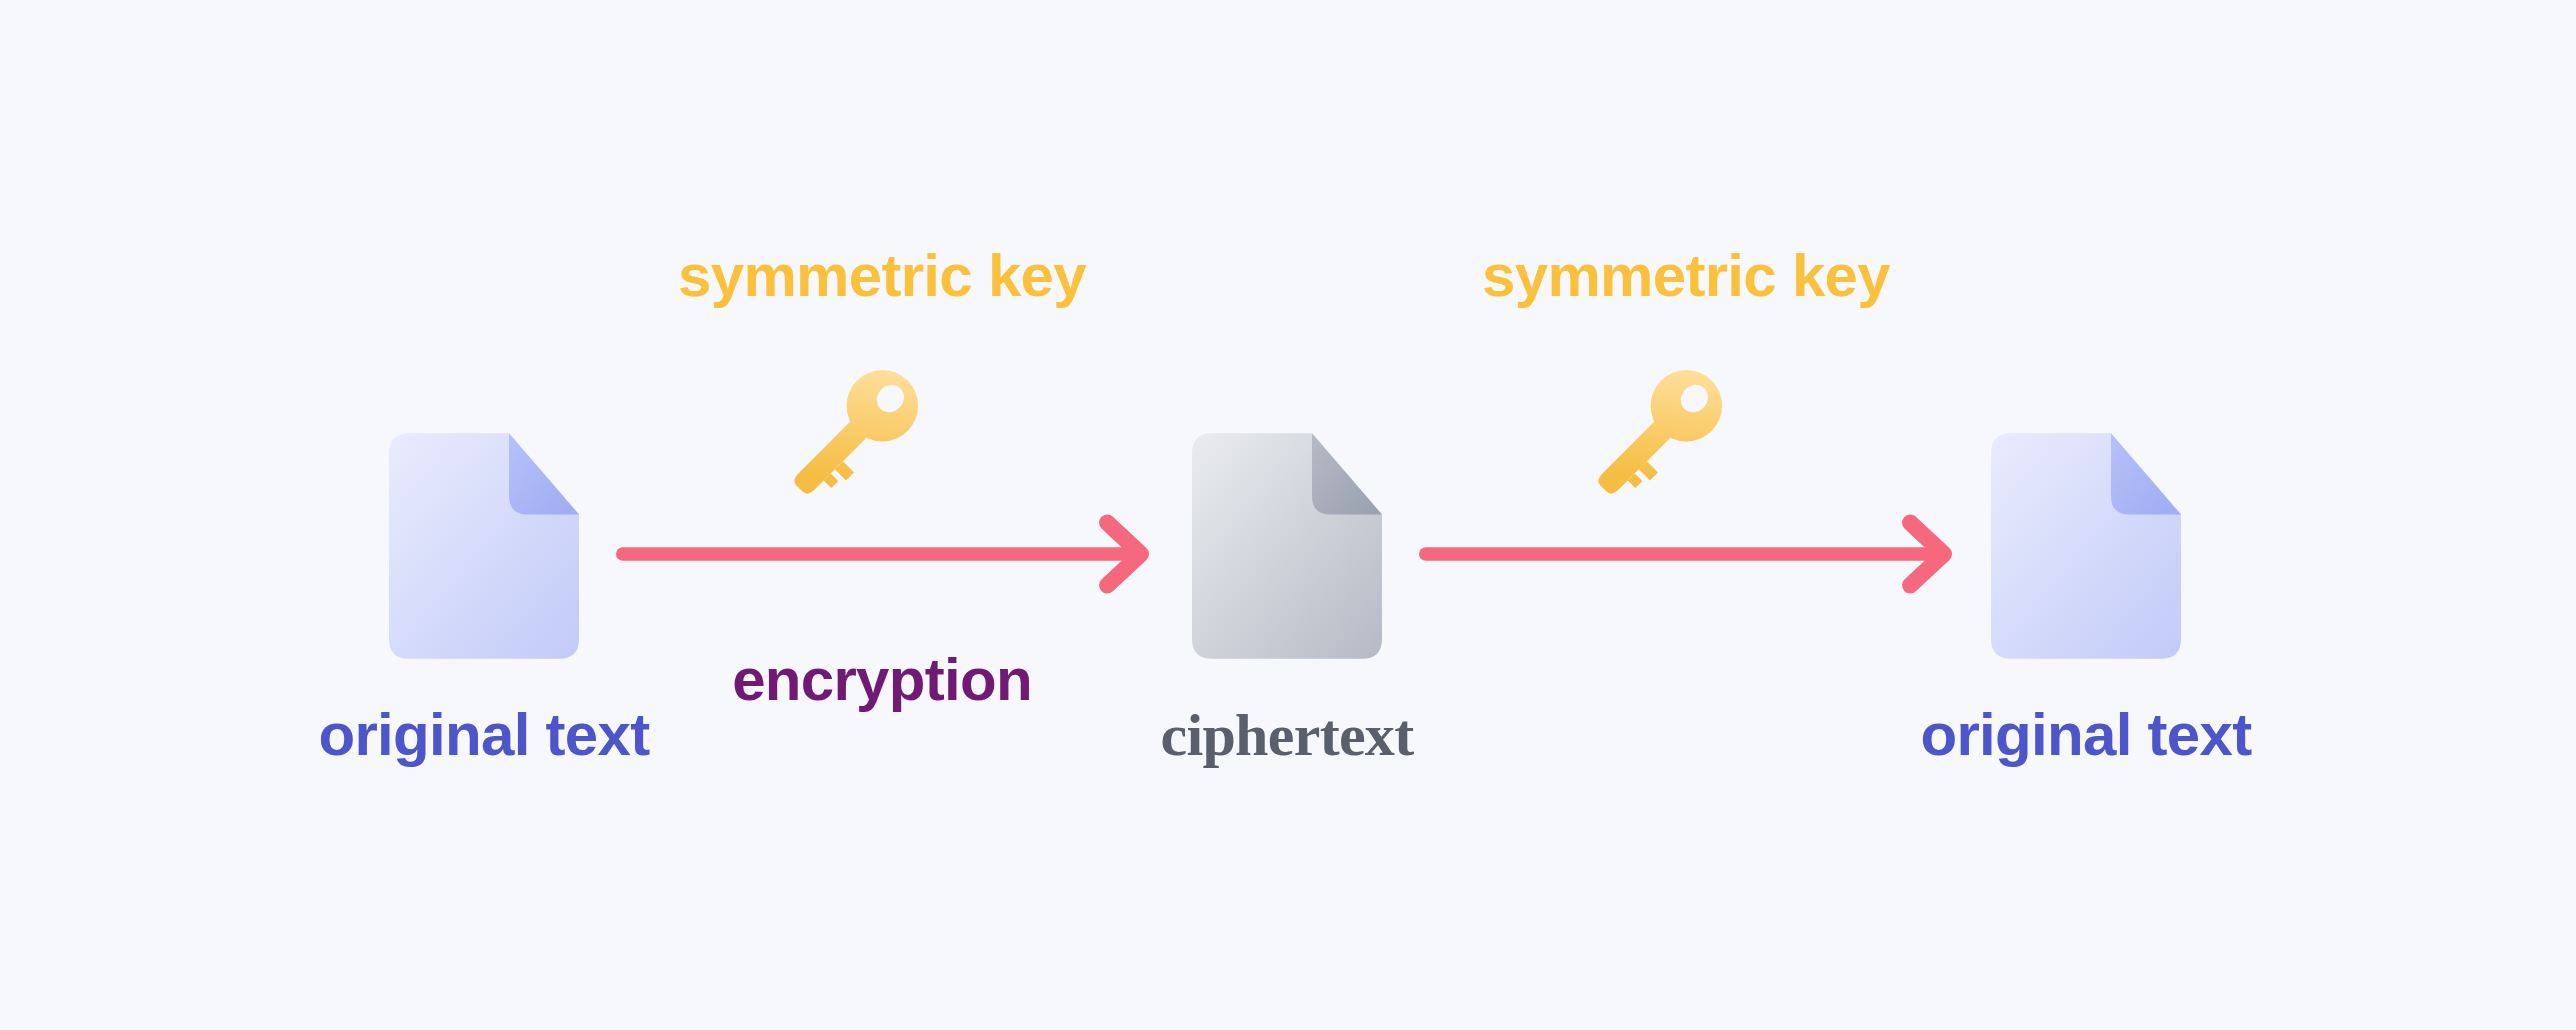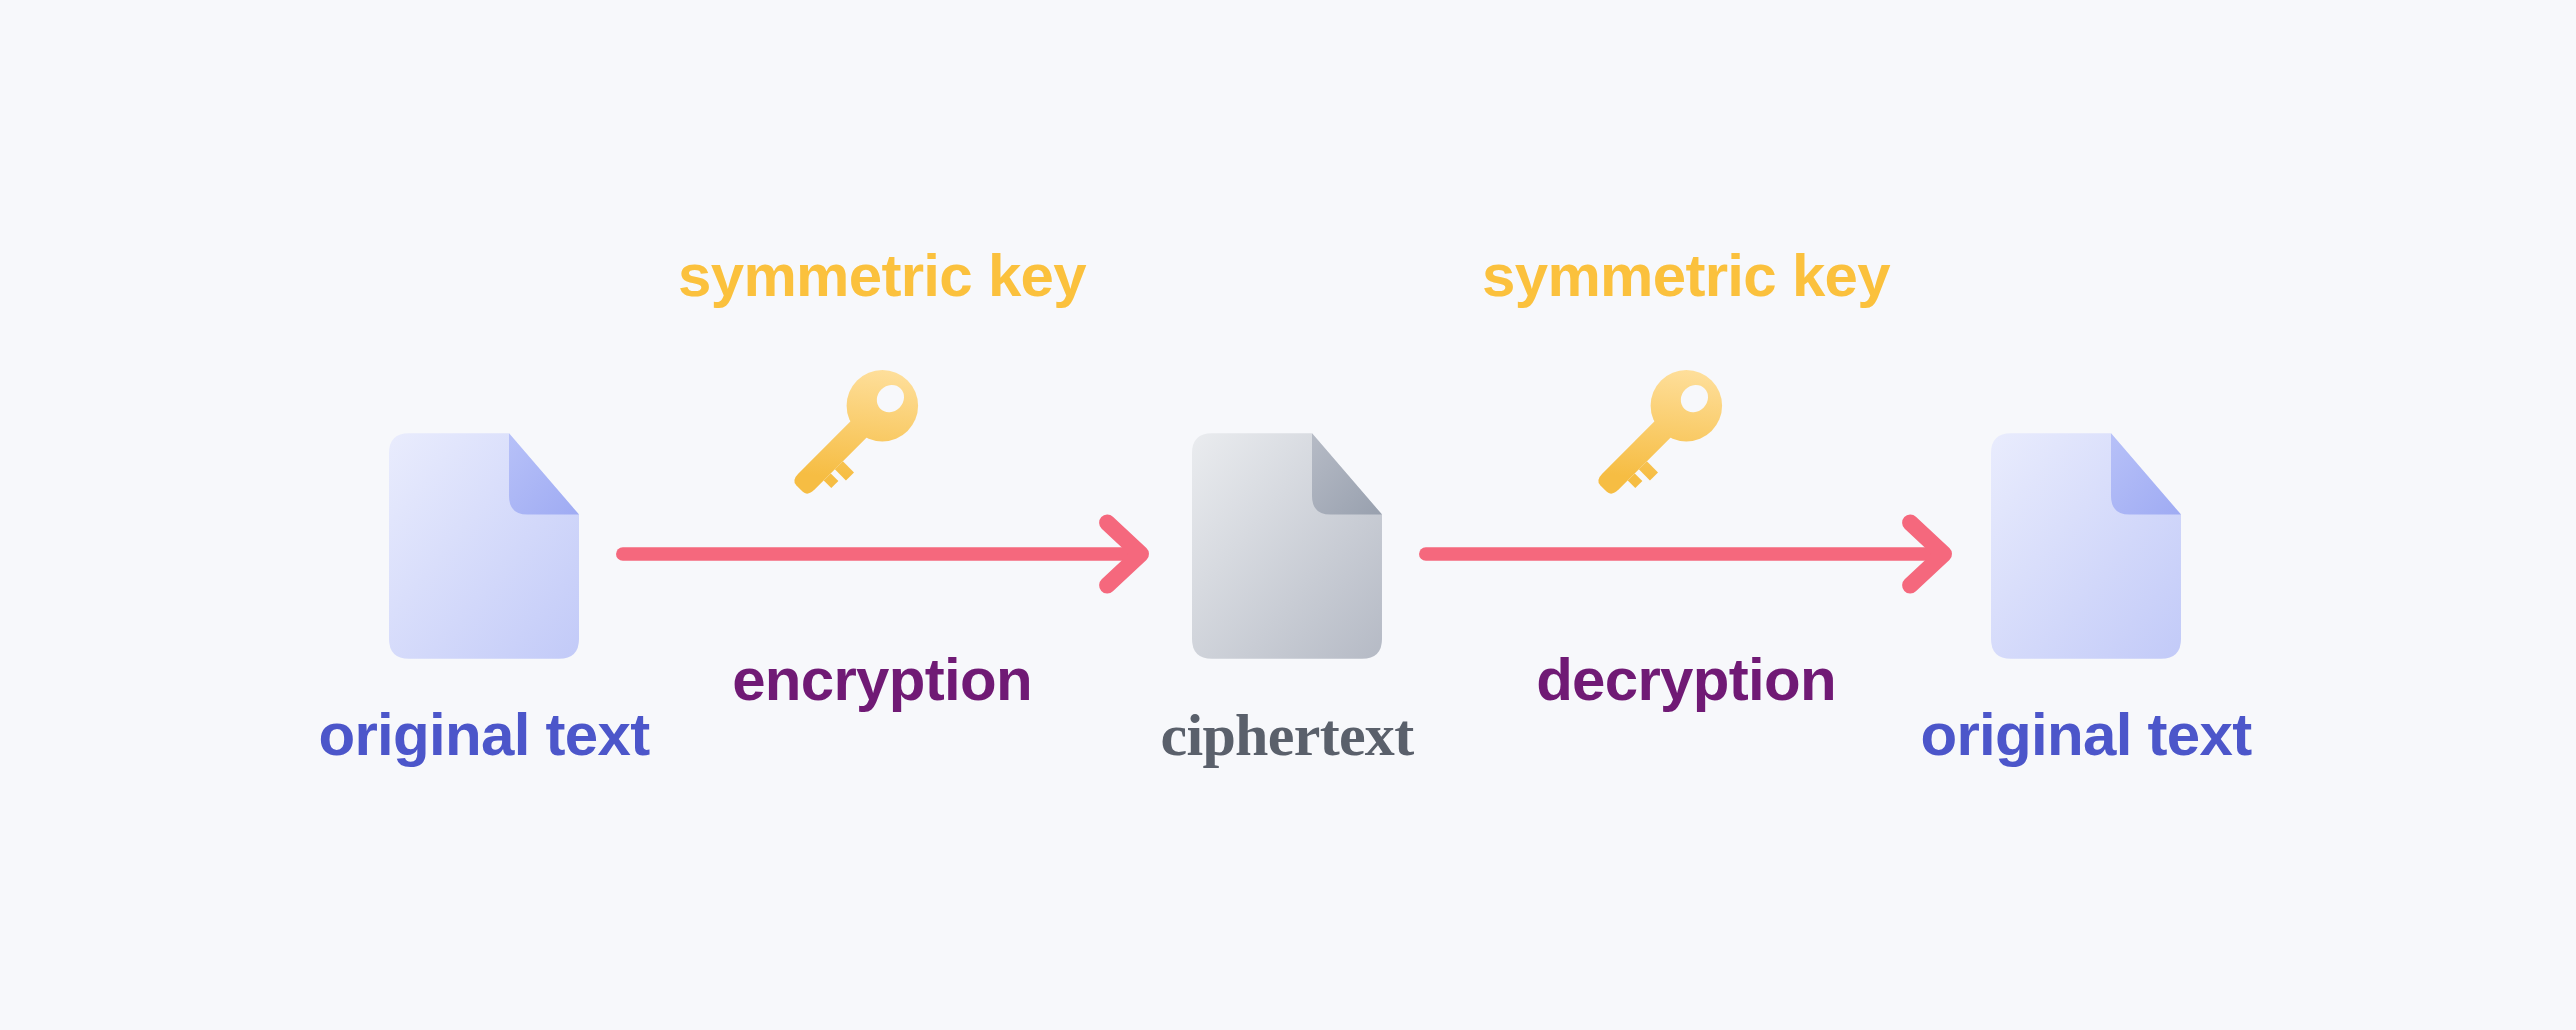--- a/index.html
+++ b/index.html
@@ -148,21 +148,20 @@
       <path d="M81 170 H96 V184 H81 Z" fill="url(#gradKey)"></path>
       <ellipse cx="66" cy="37" rx="18" ry="20" fill="#f7f8fb"></ellipse>
     </g>
   </svg>
 
   <svg id="arrow-2" class="arrow-svg" viewBox="0 0 760 160">
     <line x1="12" y1="80" x2="726" y2="80" stroke="#f5687d" stroke-width="19" stroke-linecap="round"></line>
     <polyline points="692,36 739,80 692,124" fill="none" stroke="#f5687d" stroke-width="23" stroke-linecap="round" stroke-linejoin="round"></polyline>
   </svg>
 
-  <div id="process-label-2" class="label process-label">decryption</div>
 
   <svg id="doc-3" class="doc-svg" viewBox="0 0 266 316">
     <path d="M28 0 H168 L266 114 V288 Q266 316 238 316 H28 Q0 316 0 288 V28 Q0 0 28 0 Z" fill="url(#gradLav)"></path>
     <path d="M168 0 V88 Q168 114 194 114 H266 Z" fill="url(#gradLavFold)"></path>
   </svg>
   <div id="node-label-3" class="label node-label indigo">original text</div>
 
 </div>
 
 

